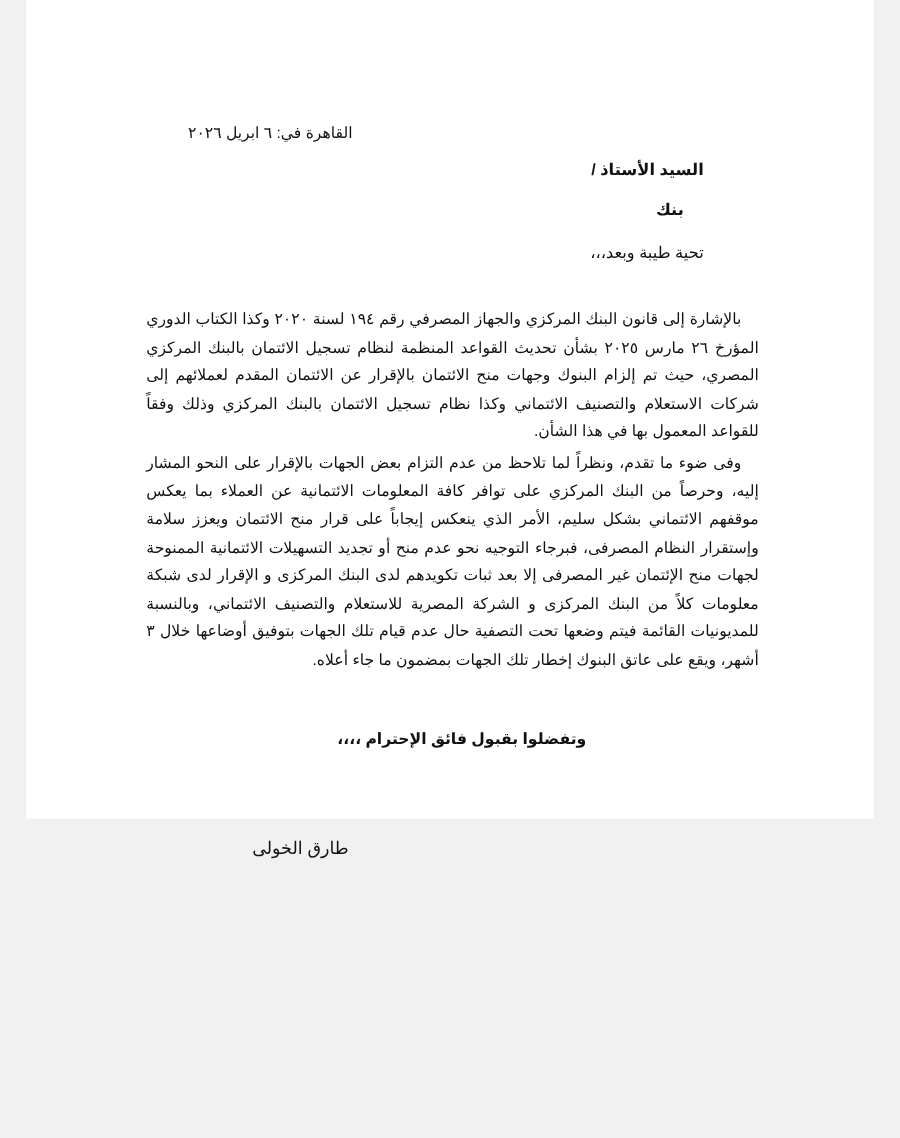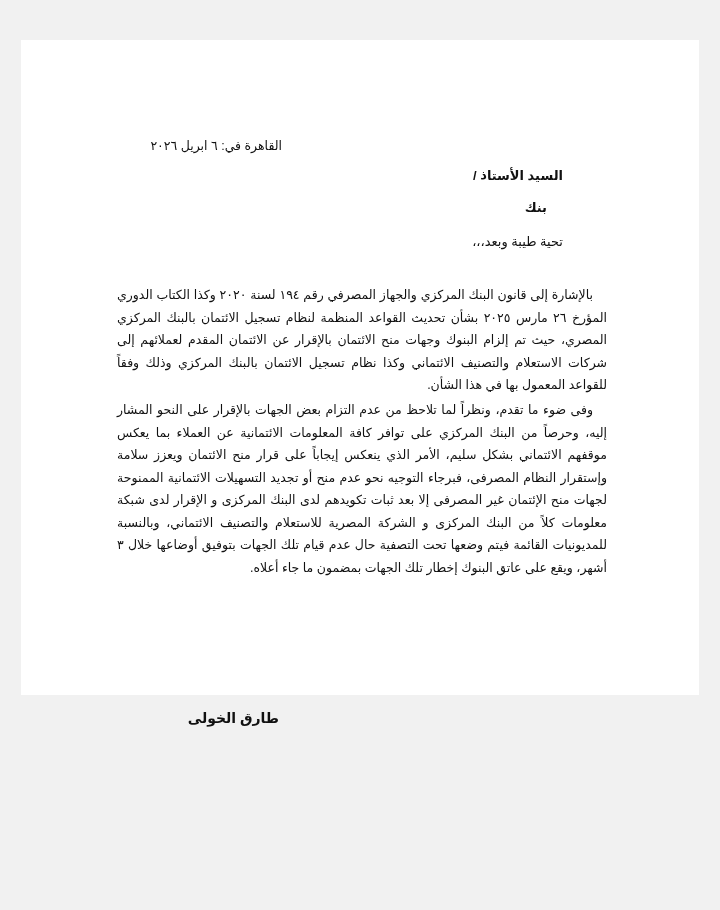--- a/index.html
+++ b/index.html
@@ -15,21 +15,20 @@
     font-family: "Liberation Sans", "DejaVu Sans", sans-serif;
     color: #111;
   }
   .page {
     position: absolute;
     left: 21px;
     top: 0;
     width: 678px;
     height: 655px;
     background: #ffffff;
-    margin-top: 40px;
   }
   .rtl { direction: rtl; unicode-bidi: embed; }
   .date {
     position: absolute;
     left: 131px;
     top: 98px;
     width: 130px;
     font-size: 12.5px;
     text-align: right;
     white-space: nowrap;
@@ -79,36 +78,37 @@
     font-weight: bold;
     text-align: center;
     white-space: nowrap;
   }
   .signature {
     position: absolute;
     left: 178px;
     top: 670px;
     width: 80px;
     font-size: 14px;
-    font-weight: bold;
-    text-align: left;
+    font-weight: normal;
+    text-align: right;
     white-space: nowrap;
   }
 </style>
 </head>
 <body>
 
 <div class="page">
   <div class="date rtl">القاهرة في: ٦ ابريل ٢٠٢٦</div>
   <div class="recipient-title rtl">السيد الأستاذ /</div>
   <div class="recipient-bank rtl">بنك</div>
   <div class="greeting rtl">تحية طيبة وبعد،،،</div>
 
   <div class="paragraph p1 rtl">
     <span class="indent"></span><span>بالإشارة إلى قانون البنك المركزي والجهاز المصرفي رقم ١٩٤ لسنة ٢٠٢٠ وكذا الكتاب الدوري المؤرخ ٢٦ مارس ٢٠٢٥ بشأن تحديث القواعد المنظمة لنظام تسجيل الائتمان بالبنك المركزي المصري، حيث تم إلزام البنوك وجهات منح الائتمان بالإقرار عن الائتمان المقدم لعملائهم إلى شركات الاستعلام والتصنيف الائتماني وكذا نظام تسجيل الائتمان بالبنك المركزي وذلك وفقاً للقواعد المعمول بها في هذا الشأن.</span>
   </div>
 
   <div class="paragraph p2 rtl">
     <span class="indent"></span><span>وفى ضوء ما تقدم، ونظراً لما تلاحظ من عدم التزام بعض الجهات بالإقرار على النحو المشار إليه، وحرصاً من البنك المركزي على توافر كافة المعلومات الائتمانية عن العملاء بما يعكس موقفهم الائتماني بشكل سليم، الأمر الذي ينعكس إيجاباً على قرار منح الائتمان ويعزز سلامة وإستقرار النظام المصرفى، فبرجاء التوجيه نحو عدم منح أو تجديد التسهيلات الائتمانية الممنوحة لجهات منح الإئتمان غير المصرفى إلا بعد ثبات تكويدهم لدى البنك المركزى و الإقرار لدى شبكة معلومات كلاً من البنك المركزى و الشركة المصرية للاستعلام والتصنيف الائتماني، وبالنسبة للمديونيات القائمة فيتم وضعها تحت التصفية حال عدم قيام تلك الجهات بتوفيق أوضاعها خلال ٣ أشهر، ويقع على عاتق البنوك إخطار تلك الجهات بمضمون ما جاء أعلاه.</span>
   </div>
 
+  <div class="closing rtl">وتفضلوا بقبول فائق الإحترام ،،،،</div>
   <div class="signature rtl">طارق الخولى</div>
 </div>
 
 </body></html>

